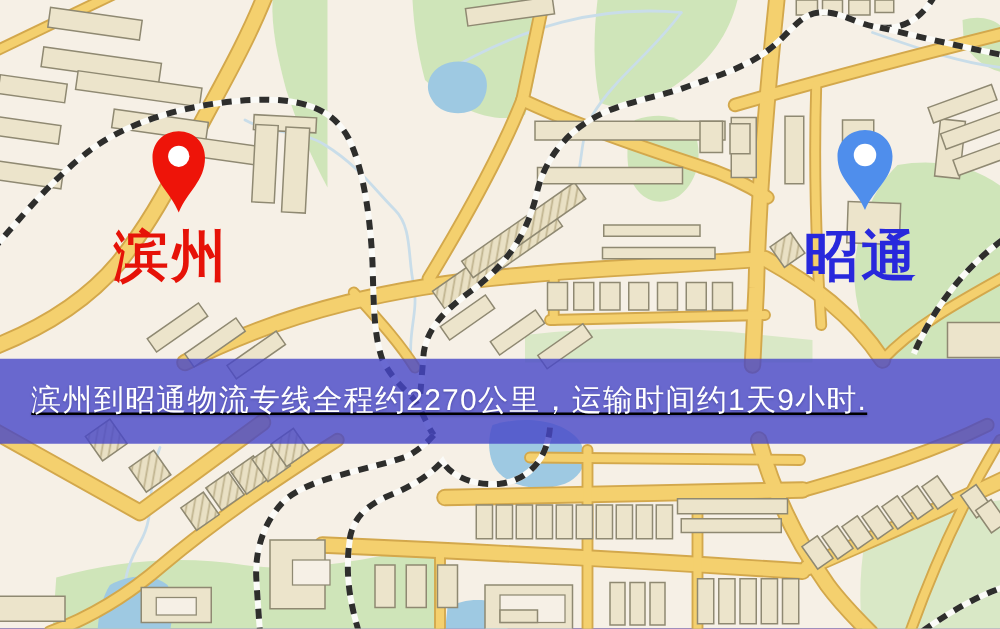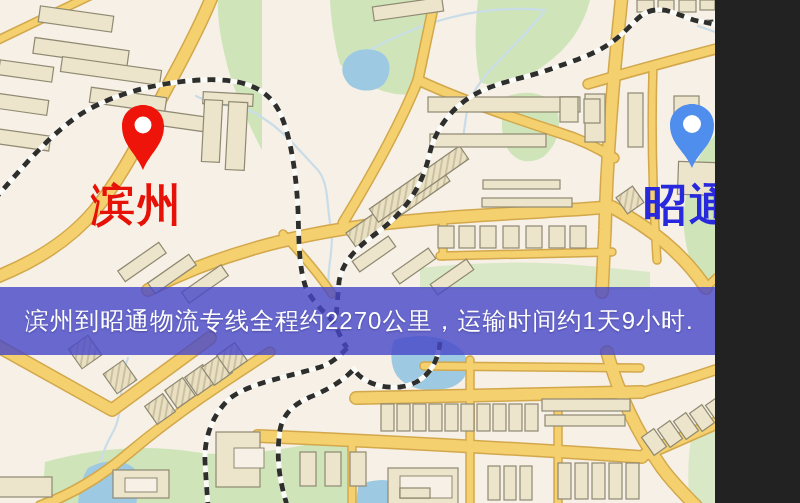--- a/index.html
+++ b/index.html
@@ -1,17 +1,17 @@
 <!DOCTYPE html>
 <html><head>
 <meta charset="utf-8">
 <style>
   html,body{margin:0;padding:0;background:#222;}
   .stage{
-    position:relative;width:715px;height:503px;overflow:hidden;
+    position:relative;width:800px;height:503px;overflow:hidden;
     font-family:"Liberation Sans","DejaVu Sans",sans-serif;
     background:#8b5cf6;
   }
   .stage svg{position:absolute;left:0;top:0;display:block;}
   
   .park{fill:#cfe5b9;stroke:none;}
   .park2{fill:#d9e8c6;stroke:none;}
   .water{fill:#9ec9e2;stroke:none;}
   .stream{fill:none;stroke:#c9dde9;stroke-width:2.2;stroke-linecap:round;}
   .rc{fill:none;stroke:#d3a84c;stroke-linecap:round;stroke-linejoin:round;}
@@ -20,21 +20,21 @@
   .rwd{fill:none;stroke:#2e2e2c;stroke-width:4.8;stroke-dasharray:8 7;}
   .bld{fill:#ece4cb;stroke:#8f8972;stroke-width:1.2;}
   .bldh{fill:url(#hatch);stroke:#8f8972;stroke-width:1.2;}
   .cut{fill:#f6f0e6;stroke:#8f8972;stroke-width:1;}
   .city-label{
     font-family:"Liberation Sans","DejaVu Sans",sans-serif;
     font-size:44px;font-weight:bold;letter-spacing:2px;
     paint-order:stroke;text-anchor:middle;
   }
   
-  .banner{position:absolute;left:0;top:287px;width:800px;height:68px;}
+  .banner{position:absolute;left:0;top:287px;width:800px;height:68px;text-decoration:underline;}
   .banner-bg{position:absolute;inset:0;background:#4646c8;opacity:.8;}
   .banner-text{
     position:relative;z-index:2;height:68px;line-height:68px;
     padding-left:25px;color:#ffffff;font-size:24px;letter-spacing:1px;
     white-space:nowrap;text-shadow:0 1px 2px rgba(20,20,90,.35);
   }
 </style>
 </head>
 <body>
 

